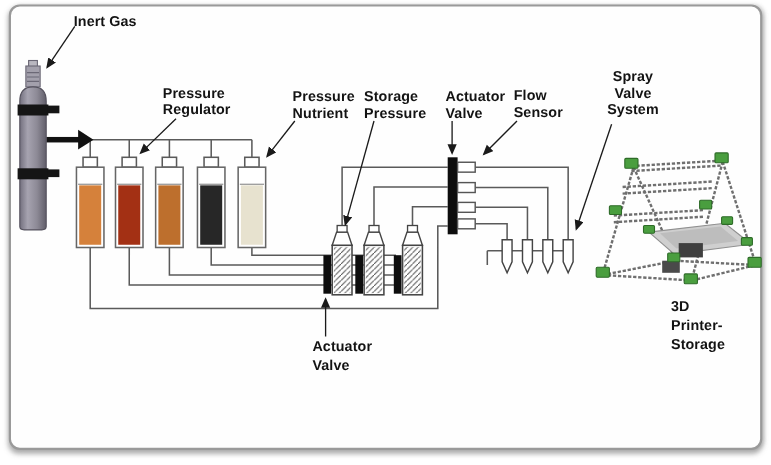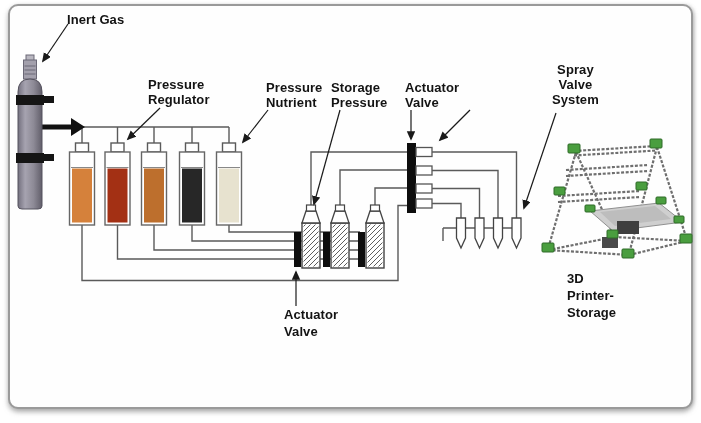--- a/index.html
+++ b/index.html
@@ -224,31 +224,35 @@
   <div class="label" style="left:331px;top:80px;">
     <span class="ln">Storage</span>
     <span class="ln">Pressure</span>
   </div>
 
   <div class="label" style="left:405px;top:80px;">
     <span class="ln">Actuator</span>
     <span class="ln">Valve</span>
   </div>
 
+  <div class="label" style="left:467px;top:79px;">
+    <span class="ln">Flow</span>
+    <span class="ln">Sensor</span>
+  </div>
 
   <div class="label" style="left:552px;top:62px;text-align:center;">
     <span class="ln">Spray</span>
     <span class="ln">Valve</span>
     <span class="ln">System</span>
   </div>
 
   <div class="label av-bottom" style="left:284px;top:306px;">
     <span class="ln">Actuator</span>
     <span class="ln">Valve</span>
   </div>
 
-  <div class="label printer-cap" style="left:567px;top:270px;">
+  <div class="label printer-cap" style="left:610px;top:270px;">
     <span class="ln">3D</span>
     <span class="ln">Printer-</span>
     <span class="ln">Storage</span>
   </div>
 
 </div>
 
 </body></html>

